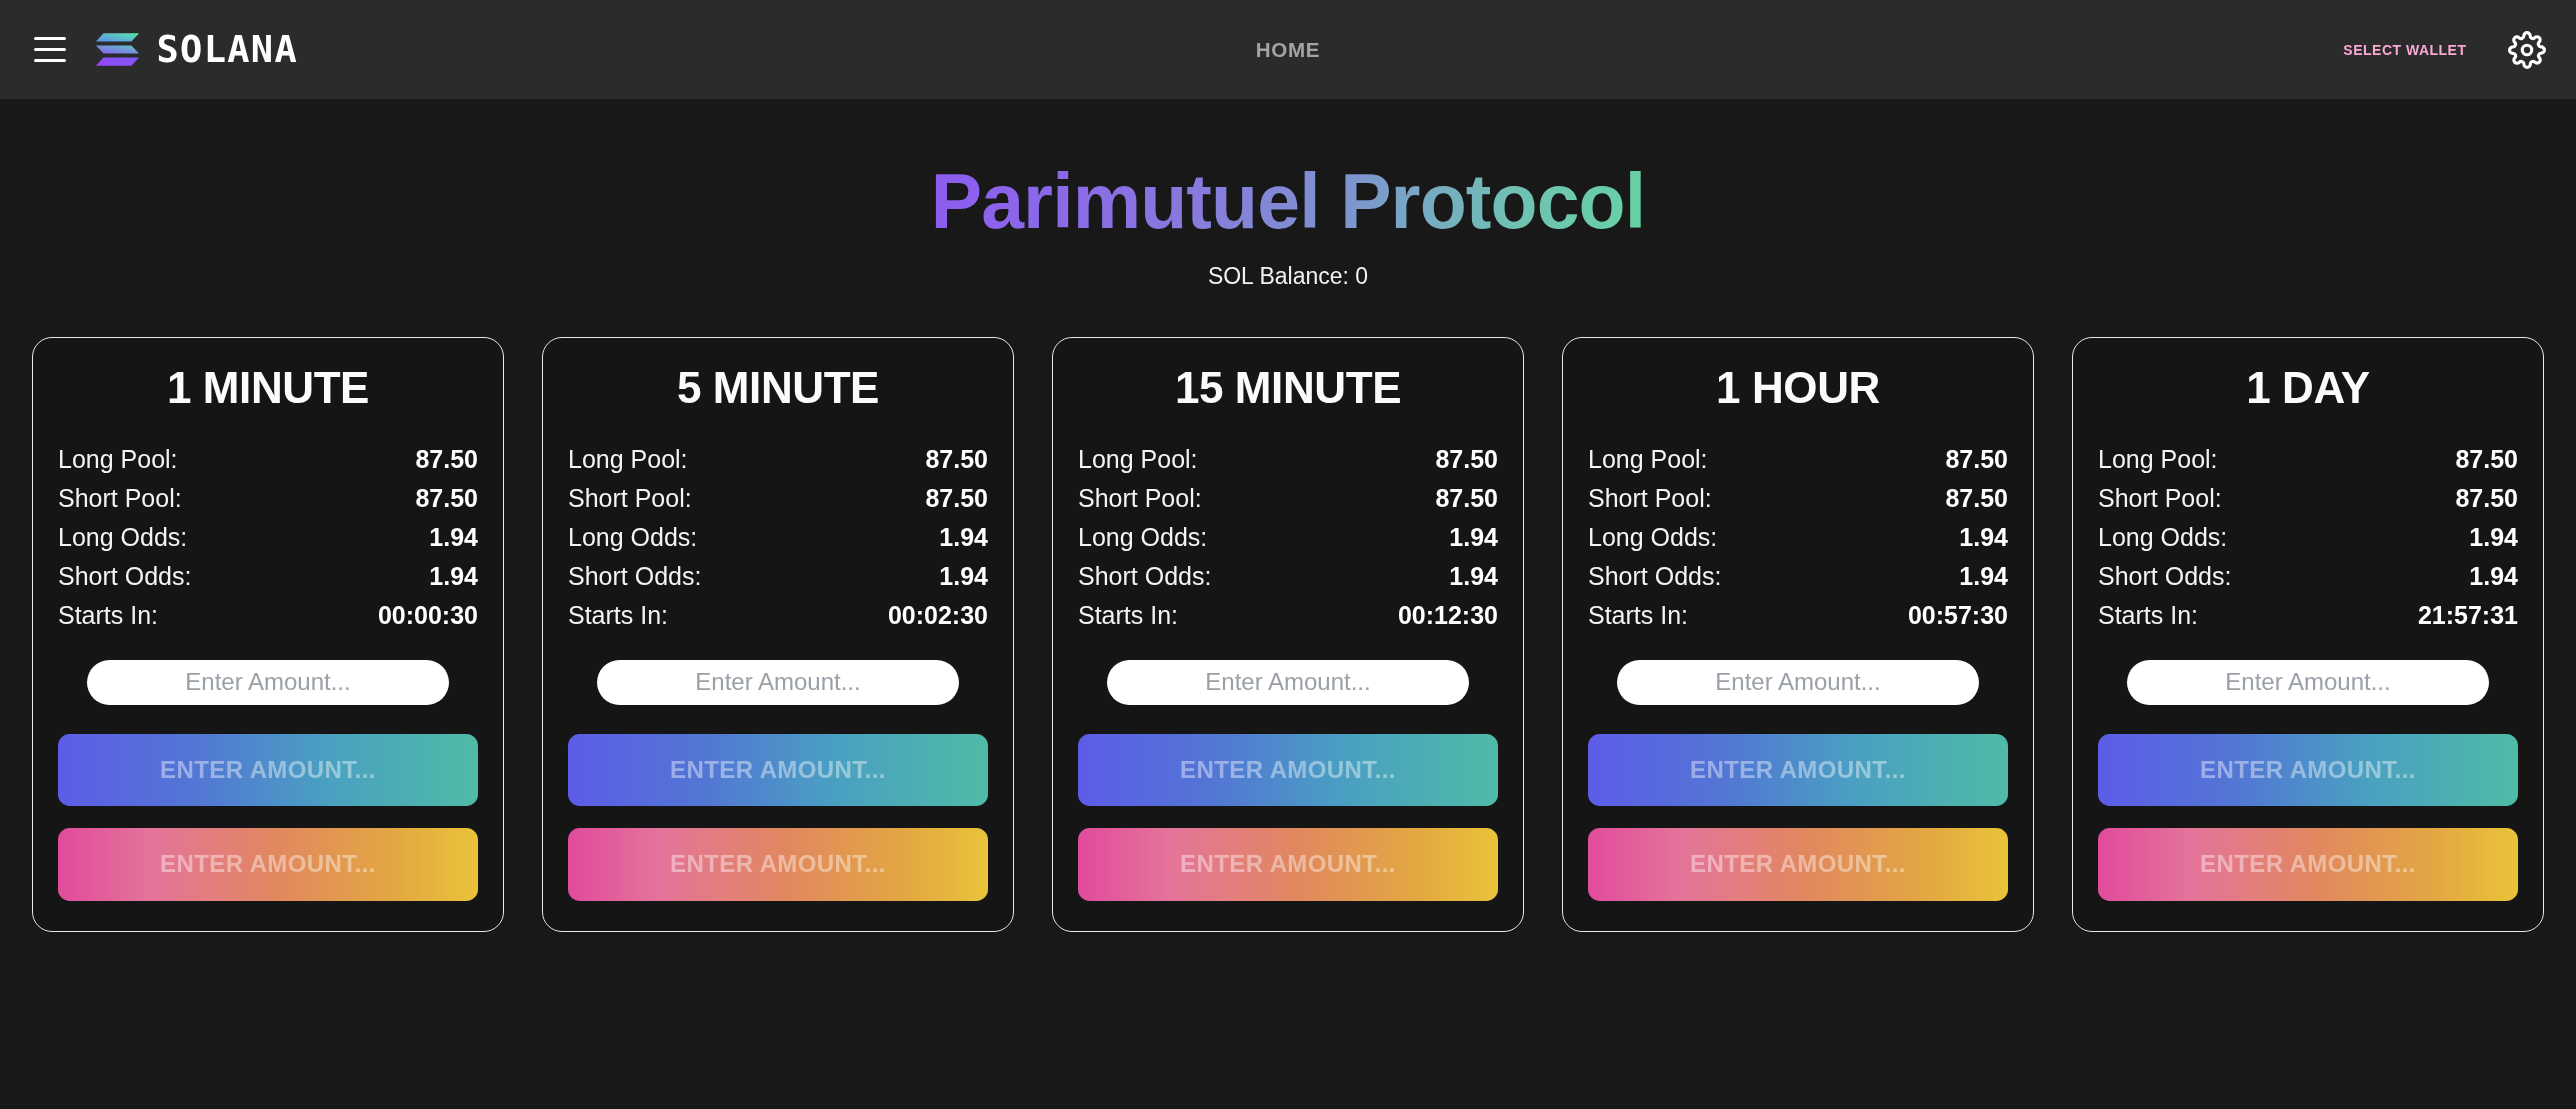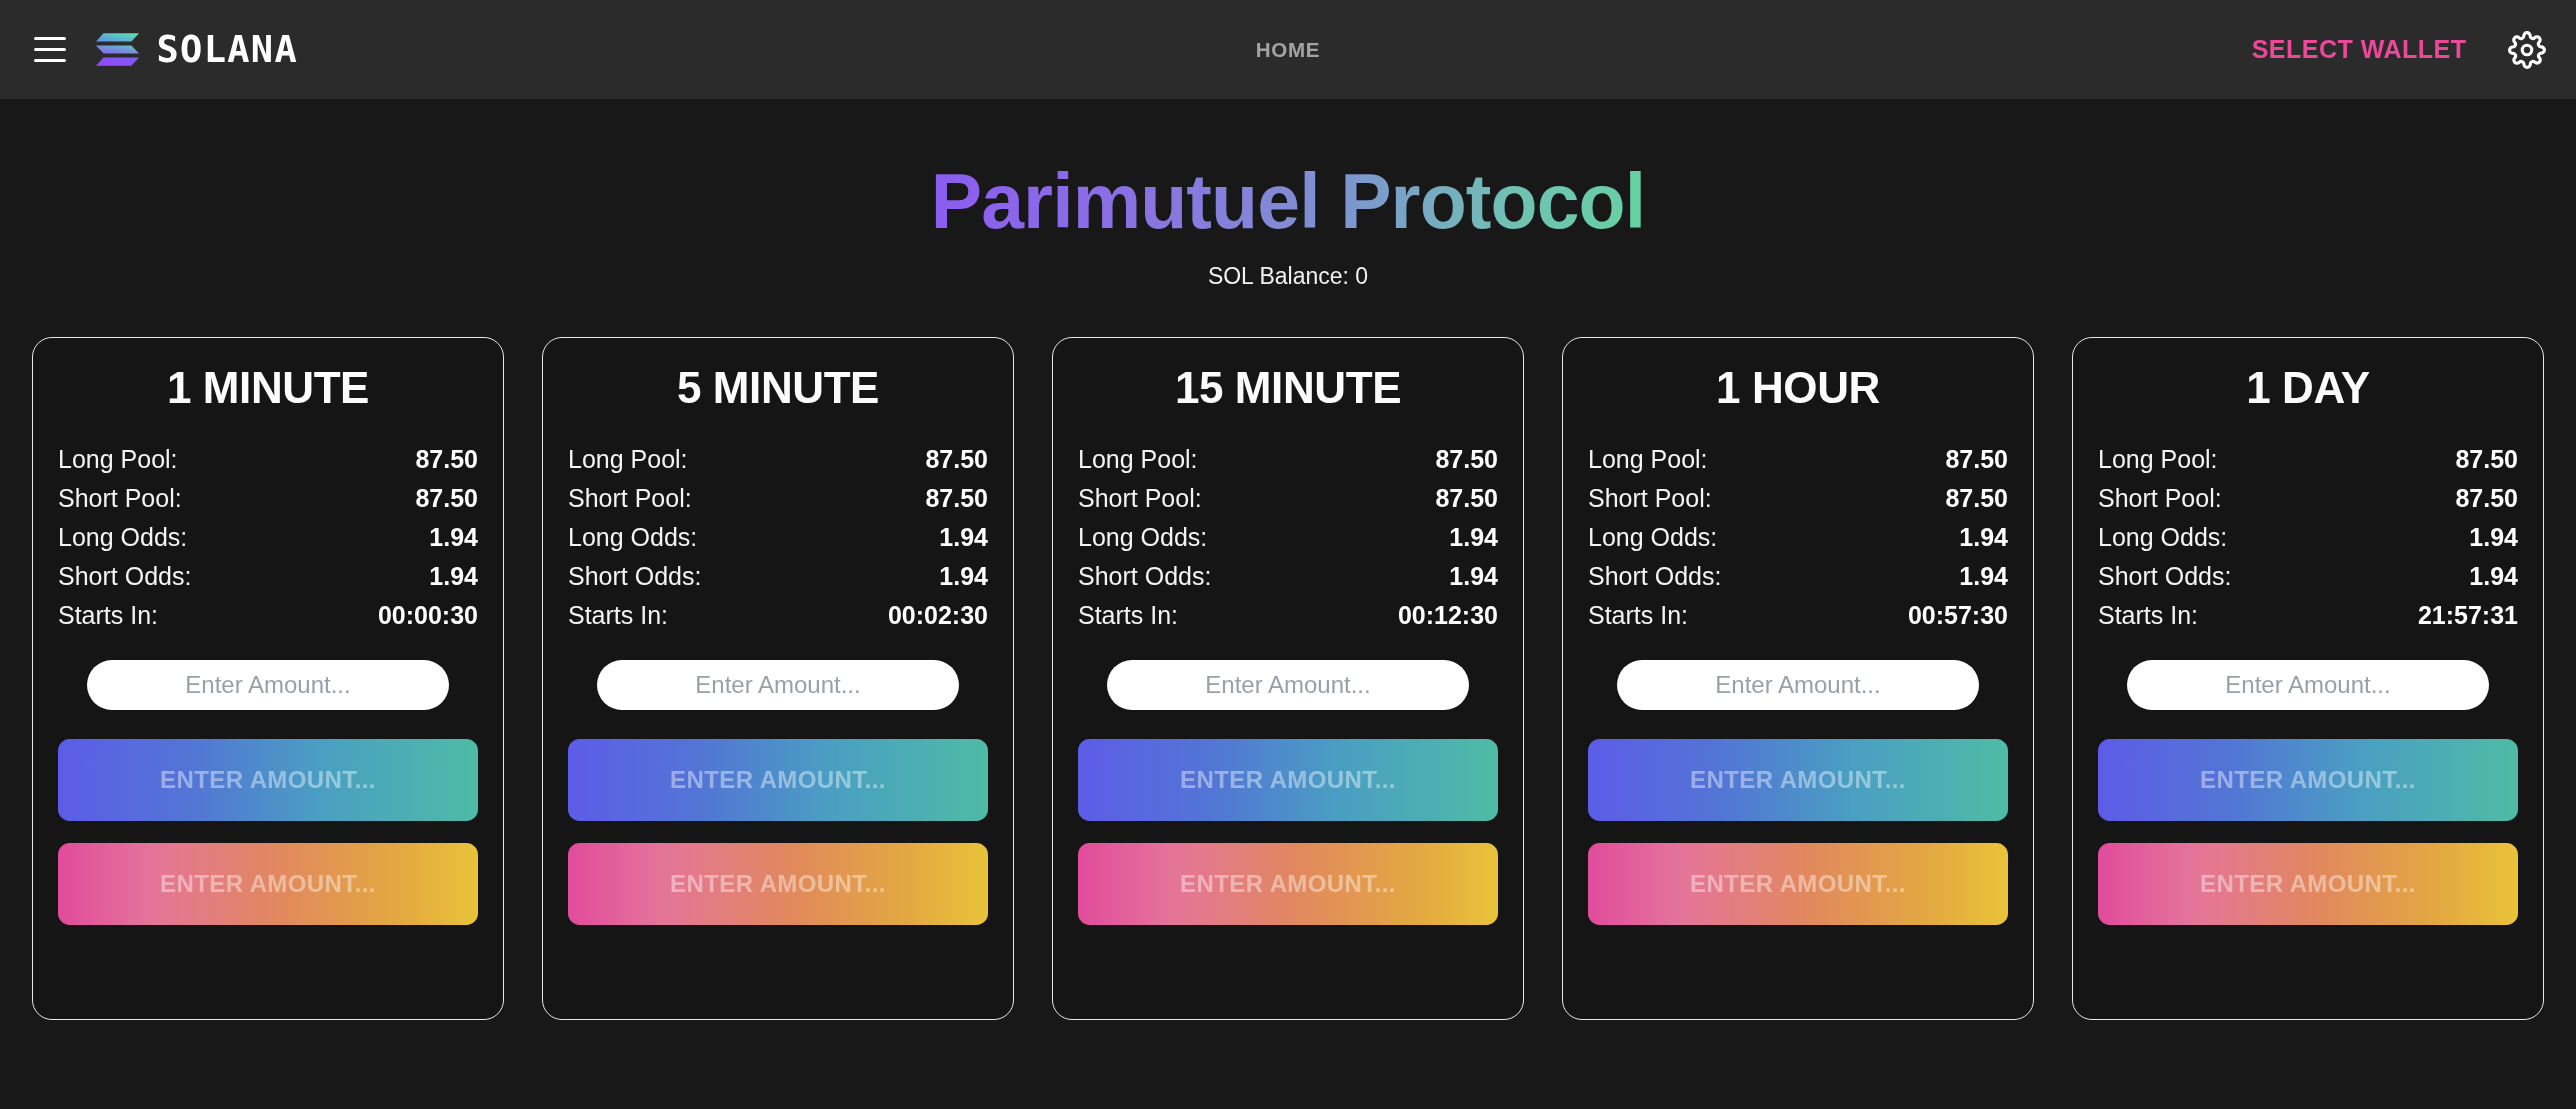--- a/index.html
+++ b/index.html
@@ -92,24 +92,24 @@
 
   .nav-right {
     margin-left: auto;
     display: flex;
     align-items: center;
     gap: 41px;
     z-index: 2;
   }
 
   .wallet-btn {
-    font-size: 25px;
+    font-size: 14px;
     font-weight: 700;
     letter-spacing: 0.5px;
-    color: #ec4899;
+    color: #f9a8d4;
     background: none;
     border: none;
     cursor: pointer;
     font-family: "Liberation Sans", sans-serif;
   }
 
   .gear-icon {
     width: 38px;
     height: 38px;
     cursor: pointer;
@@ -153,21 +153,21 @@
   }
 
   .card {
     flex: 1 1 0;
     border: 1.8px solid #e8e8e8;
     border-radius: 20px;
     background: #151515;
     padding: 25px 25px 30.5px 25px;
     display: flex;
     flex-direction: column;
-    height: 683px;
+    height: 595px;
   }
 
   .card-title {
     text-align: center;
     font-size: 44px;
     font-weight: 700;
     letter-spacing: -0.4px;
     color: #fbfbfb;
     margin-bottom: 32px;
   }

